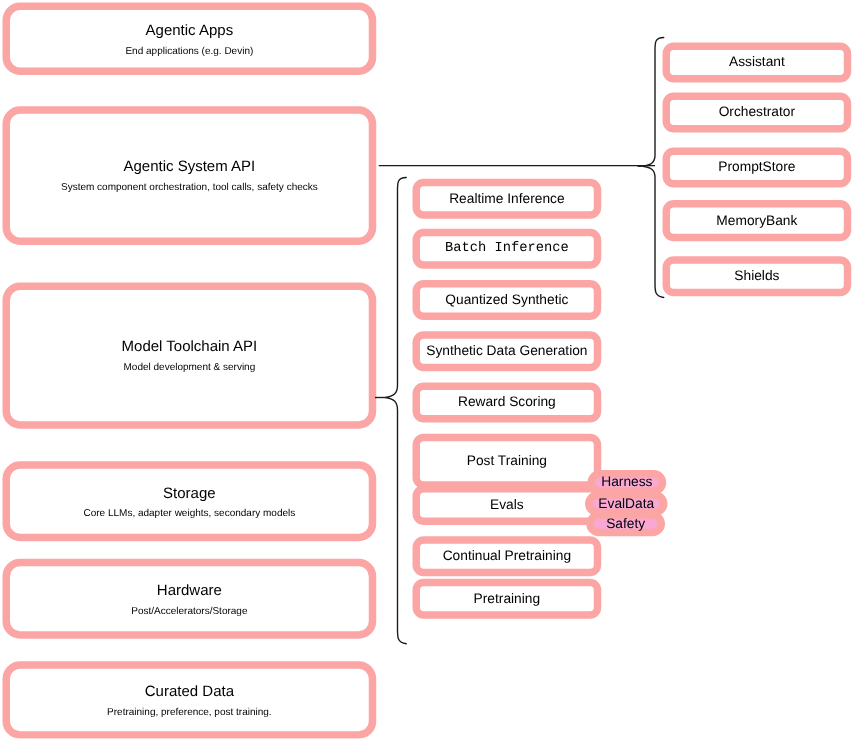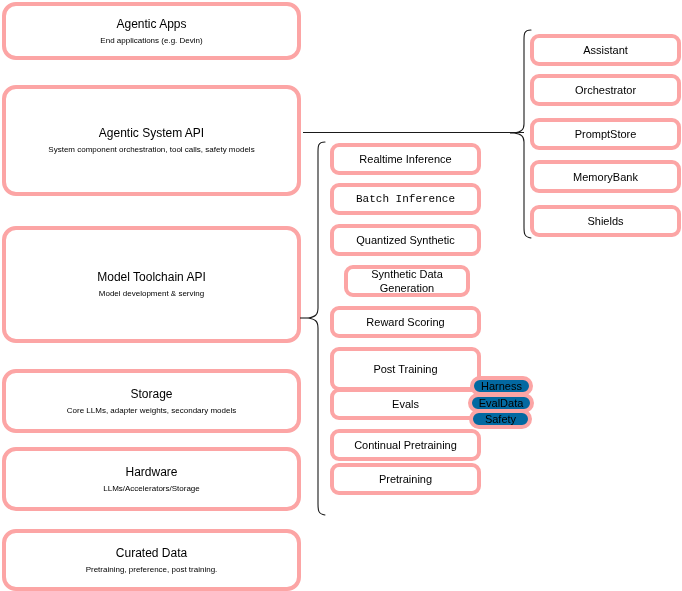--- a/index.html
+++ b/index.html
@@ -15,21 +15,21 @@
     position: relative;
     width: 682px;
     height: 591px;
     overflow: hidden;
     background: #ffffff;
   }
   .node {
     position: absolute;
     box-sizing: border-box;
     background: #ffffff;
-    border: 4px solid #fca5a5;
+    border: 6px solid #fca5a5;
     display: flex;
     flex-direction: column;
     align-items: center;
     justify-content: center;
     text-align: center;
   }
   .layer {
     border-radius: 14px;
   }
   .layer .title {
@@ -45,57 +45,57 @@
   }
   .capsule {
     border-radius: 9px;
     font-size: 11px;
     line-height: 14px;
   }
   .pill {
     border-radius: 999px;
     font-size: 11px;
     line-height: 13px;
-    background: #0369a1;
+    background: #f9a8d4;
     z-index: 5;
   }
   .brace, .connector {
     position: absolute;
     overflow: visible;
   }
   svg { display: block; overflow: visible; }
 </style>
 </head>
 <body>
 
 <div id="canvas">
 
   <div class="node layer" style="left:2px; top:2px; width:299px; height:58px;">
     <div class="title">Agentic Apps</div>
     <div class="subtitle">End applications (e.g. Devin)</div>
   </div>
 
   <div class="node layer" style="left:2px; top:85px; width:299px; height:111px;">
     <div class="title">Agentic System API</div>
-    <div class="subtitle">System component orchestration, tool calls, safety models</div>
+    <div class="subtitle">System component orchestration, tool calls, safety checks</div>
   </div>
 
   <div class="node layer" style="left:2px; top:226px; width:299px; height:117px;">
     <div class="title">Model Toolchain API</div>
     <div class="subtitle">Model development &amp; serving</div>
   </div>
 
   <div class="node layer" style="left:2px; top:369px; width:299px; height:64px;">
     <div class="title">Storage</div>
     <div class="subtitle">Core LLMs, adapter weights, secondary models</div>
   </div>
 
   <div class="node layer" style="left:2px; top:447px; width:299px; height:64px;">
     <div class="title">Hardware</div>
-    <div class="subtitle">LLMs/Accelerators/Storage</div>
+    <div class="subtitle">Post/Accelerators/Storage</div>
   </div>
 
   <div class="node layer" style="left:2px; top:529px; width:299px; height:62px;">
     <div class="title">Curated Data</div>
     <div class="subtitle">Pretraining, preference, post training.</div>
   </div>
 
   <div class="connector" style="left:303px; top:126px; width:222px; height:14px;">
     <svg width="222" height="14" viewBox="0 0 222 14">
       <path d="M0 6.5 H221" stroke="#1a1a1a" stroke-width="1" fill="none"></path>
@@ -117,21 +117,21 @@
 
   <div class="node capsule" style="left:330px; top:143px; width:151px; height:32px;">
     <span>Realtime Inference</span>
   </div>
   <div class="node capsule" style="left:330px; top:183px; width:151px; height:32px;font-family:Liberation Mono, monospace;">
     <span>Batch Inference</span>
   </div>
   <div class="node capsule" style="left:330px; top:224px; width:151px; height:32px;">
     <span>Quantized Synthetic</span>
   </div>
-  <div class="node capsule" style="left:344px; top:265px; width:126px; height:32px;">
+  <div class="node capsule" style="left:330px; top:265px; width:151px; height:32px;">
     <span>Synthetic Data Generation</span>
   </div>
   <div class="node capsule" style="left:330px; top:306px; width:151px; height:32px;justify-content:center;">
     <span>Reward Scoring</span>
   </div>
   <div class="node capsule" style="left:330px; top:347px; width:151px; height:44px;">
     <span>Post Training</span>
   </div>
   <div class="node capsule" style="left:330px; top:388px; width:151px; height:32px;">
     <span>Evals</span>

